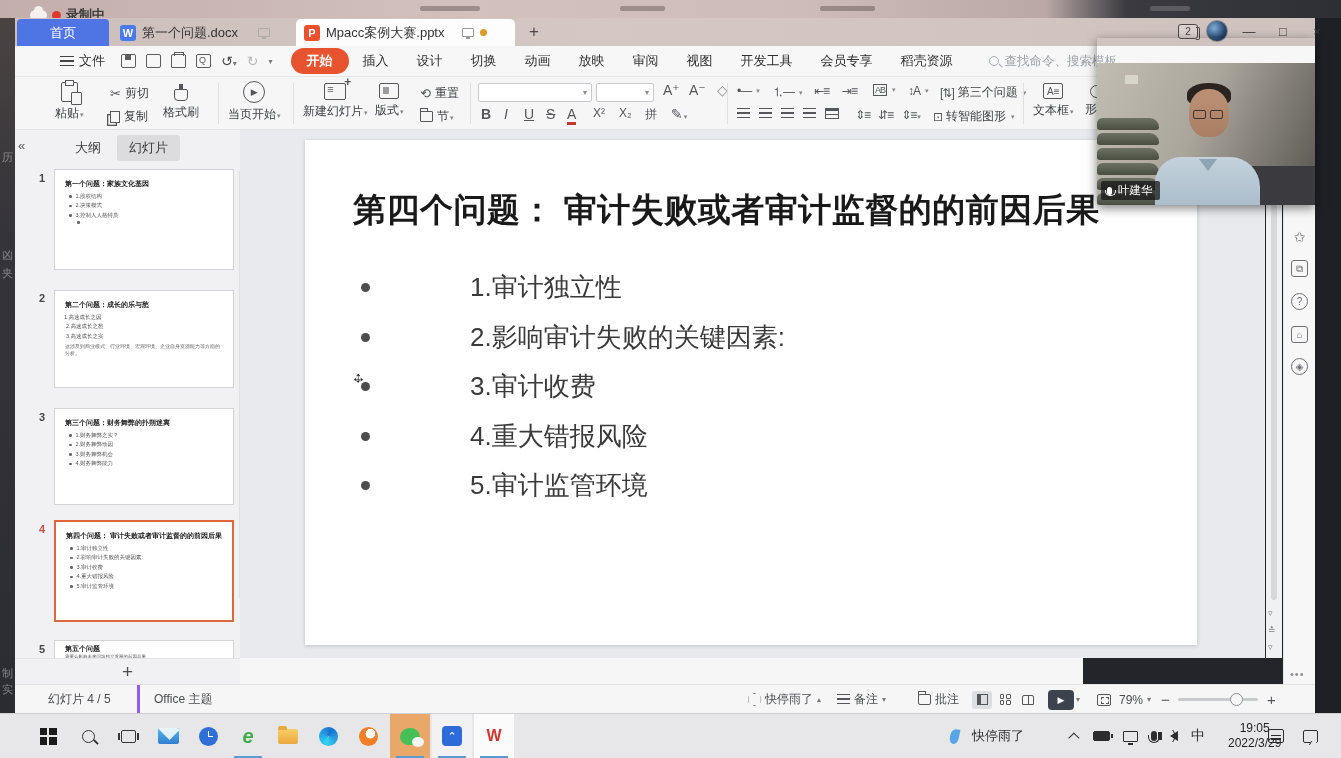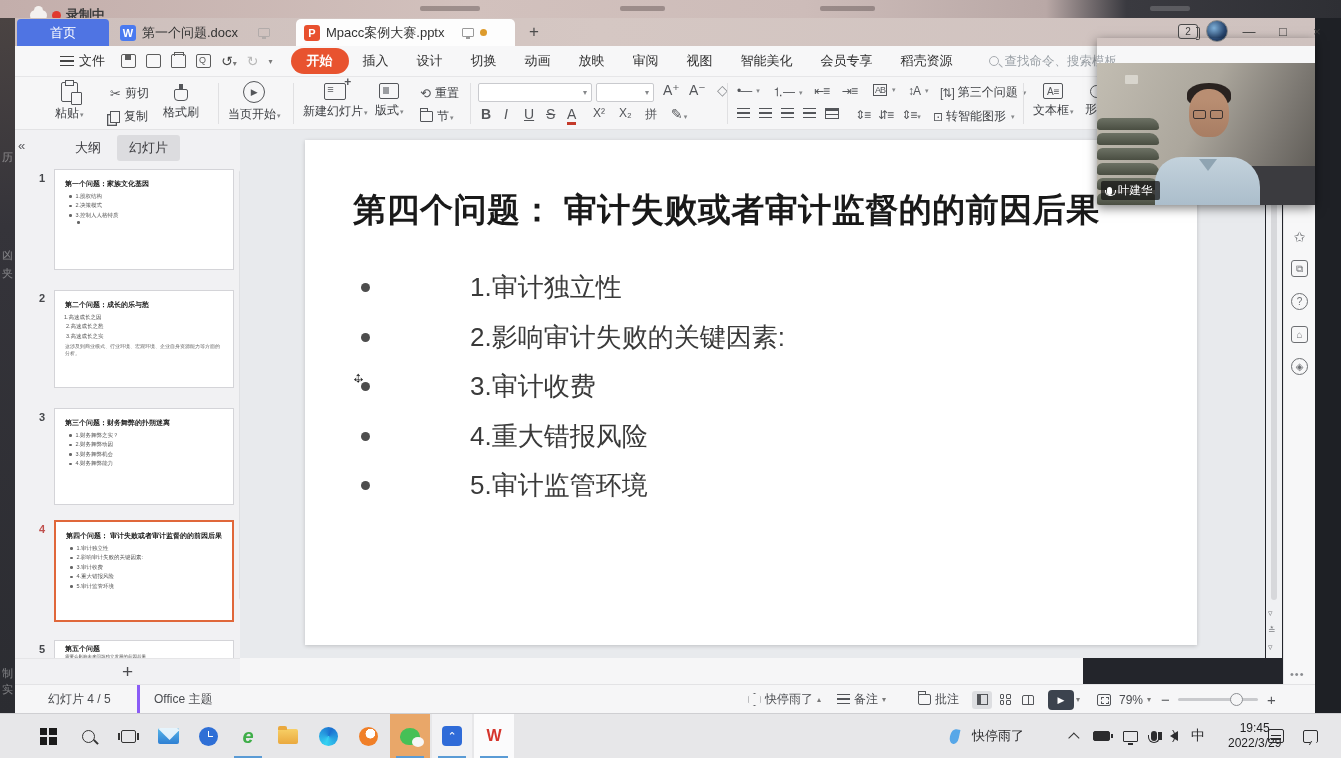--- a/index.html
+++ b/index.html
@@ -313,21 +313,21 @@
       </div>
       <div class="menu-items">
         <span class="menu-item active">开始</span>
         <span class="menu-item">插入</span>
         <span class="menu-item">设计</span>
         <span class="menu-item">切换</span>
         <span class="menu-item">动画</span>
         <span class="menu-item">放映</span>
         <span class="menu-item">审阅</span>
         <span class="menu-item">视图</span>
-        <span class="menu-item">智能美化</span>
+        <span class="menu-item">开发工具</span>
         <span class="menu-item">会员专享</span>
         <span class="menu-item">稻壳资源</span>
       </div>
       <div class="menu-search">
         <span class="search-glyph"></span>
         <span>查找命令、搜索模板</span>
       </div>
     </div>
 
     <div class="abs ribbon">
@@ -727,21 +727,21 @@
     <div class="tray" style="left:1072px">
       <span class="chev-up"></span>
       <span class="ic-batt"></span>
       <span class="ic-disp"></span>
       <span class="ic-mic"></span>
       <span class="ic-spk"></span>
       <span style="font-size:14px">中</span>
     </div>
     <div class="tray" style="left:1228px">
       <div class="clockblk">
-        <div>19:45</div>
+        <div>19:05</div>
         <div>2022/3/29</div>
       </div>
     </div>
     <div class="tray" style="left:1268px">
         <span class="ic-note"></span>
       </div>
     <div class="tray" style="left:1303px">
         <span class="ic-ncenter"></span>
       </div>
   </div>

